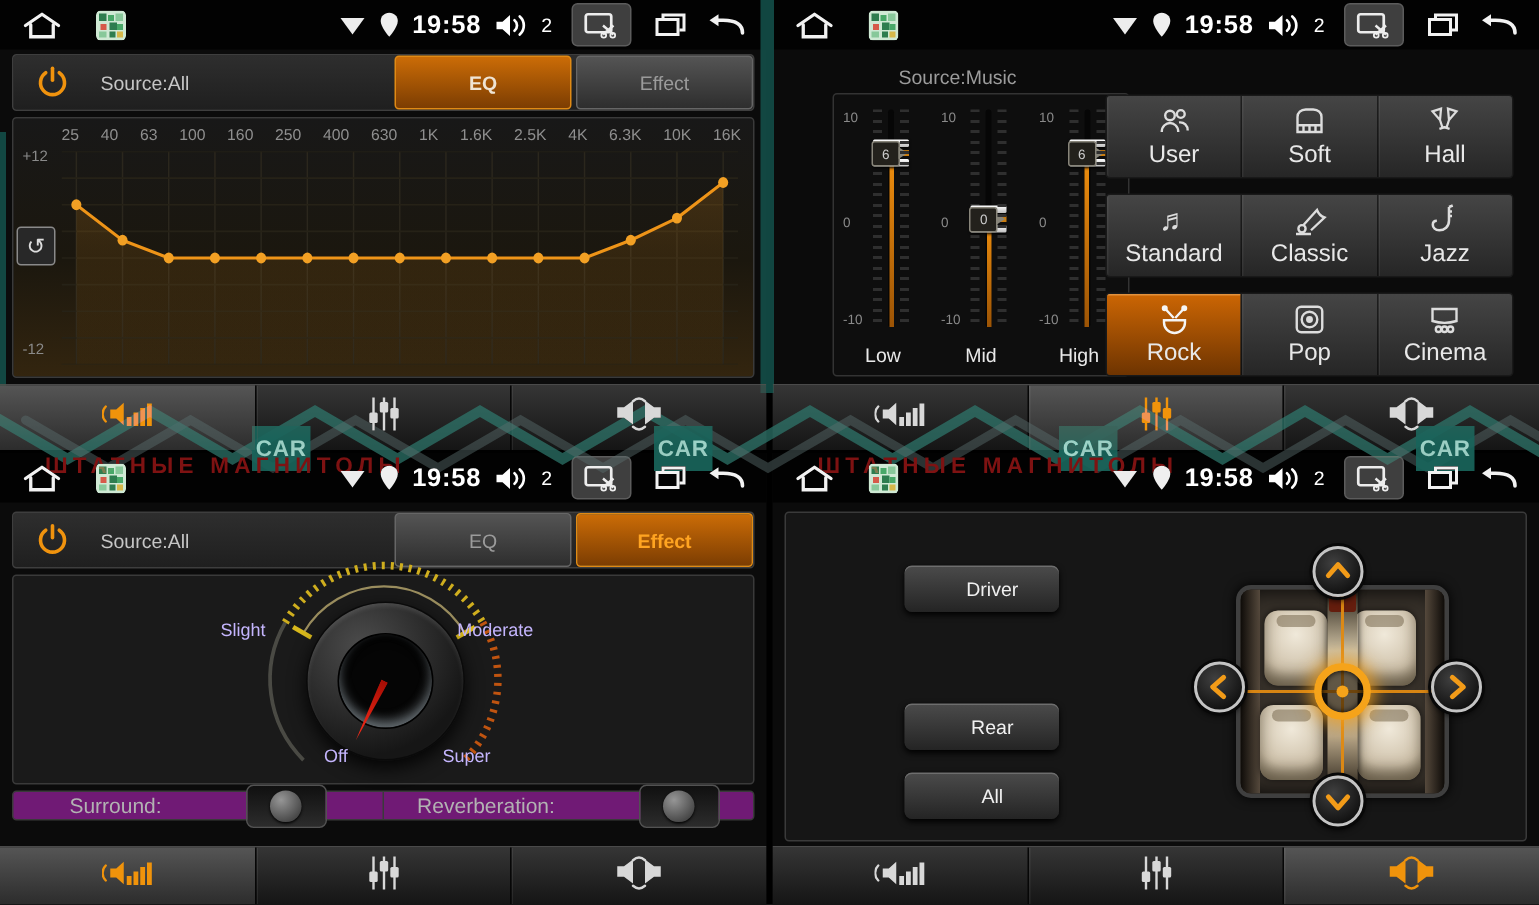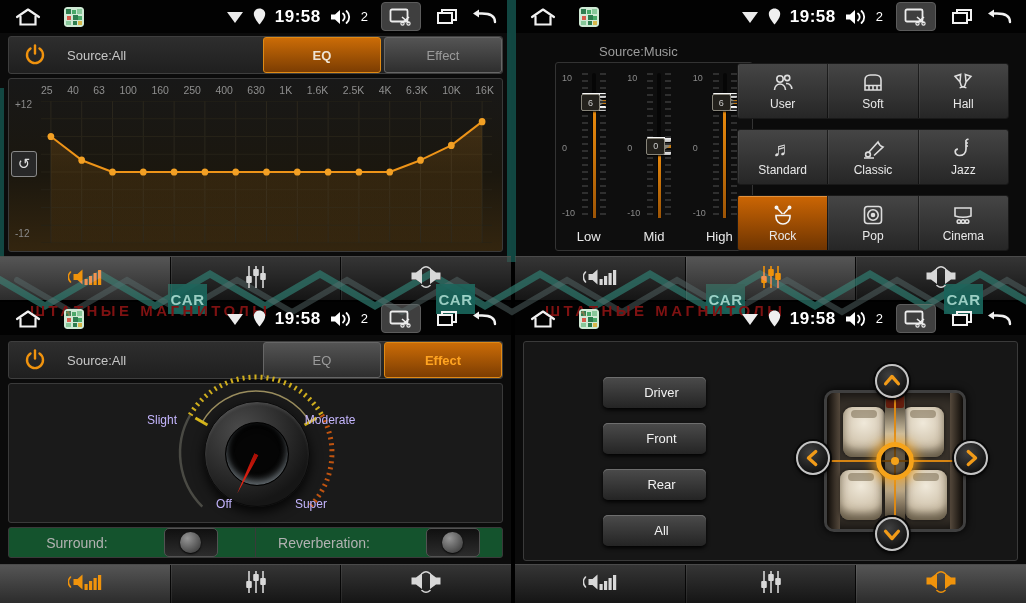--- a/index.html
+++ b/index.html
@@ -81,21 +81,21 @@
   .vtag::after{content:"";position:absolute;right:-6px;top:3px;border-left:6px solid #88857a;
         border-top:4px solid transparent;border-bottom:4px solid transparent;}
   .sl-label{position:absolute;left:0;right:0;bottom:6px;text-align:center;color:#e9e9e9;font-size:13px;}
 
   .preset-grid{position:absolute;left:222px;top:63px;width:272px;}
   .preset-row{display:flex;height:54px;margin-bottom:10px;border:1px solid #191919;border-radius:3px;overflow:hidden;
               background:linear-gradient(180deg,#454545,#262626);}
   .pcell{flex:1;display:flex;flex-direction:column;align-items:center;justify-content:center;gap:2px;
          box-shadow:inset 1px 0 0 rgba(255,255,255,.06);}
   .pcell + .pcell{border-left:1px solid rgba(0,0,0,.55);}
-  .pcell .plabel{font-size:12px;color:#e8e8e8;}
+  .pcell .plabel{font-size:16px;color:#e8e8e8;}
   .pcell.active{background:linear-gradient(180deg,#cc6604,#6e3401);box-shadow:inset 0 1px 0 rgba(255,200,130,.45);}
   .picon{height:24px;display:flex;align-items:center;color:#ddd;font-size:20px;line-height:24px;}
 
   
   .knob-panel{position:absolute;left:8px;right:8px;top:81px;height:140px;background:#1a1a1a;
               border:1px solid #3a3a3a;border-radius:3px;box-sizing:border-box;}
   .knob-area{position:absolute;left:50%;top:50%;width:170px;height:170px;transform:translate(-50%,-50%);}
   .knob-arcs{position:absolute;inset:0;}
   .knob-outer{position:absolute;left:33px;top:33px;width:104px;height:104px;border-radius:50%;
       background:radial-gradient(circle at 35% 28%,#4c4c4c,#161616 72%);border:1px solid #0a0a0a;
@@ -103,21 +103,21 @@
   .knob-inner{position:absolute;left:20px;top:20px;width:62px;height:62px;border-radius:50%;
       background:radial-gradient(circle at 45% 40%,#050505 52%,#1d1d1d);
       box-shadow:inset 0 -4px 7px rgba(190,205,215,.5),inset 0 3px 6px #000;border:1px solid #000;}
   .needle{position:absolute;left:49.5px;top:8px;width:5px;height:44px;transform-origin:50% 100%;
       transform:rotate(206deg);background:linear-gradient(180deg,#ff2d1a,#a50d04);
       clip-path:polygon(50% 0,100% 100%,0 100%);}
   .klbl{position:absolute;color:#c4b5fd;font-size:12px;}
   .k-slight{left:28%;top:21%;} .k-moderate{left:60%;top:21%;}
   .k-off{left:42%;bottom:8%;} .k-super{left:58%;bottom:8%;}
   .k-bass{left:0;right:0;bottom:5%;text-align:center;color:#d6d6d6;font-size:13px;}
-  .toggles-panel{position:absolute;left:8px;right:8px;top:225px;height:31px;background:#14532d;
+  .toggles-panel{position:absolute;left:8px;right:8px;top:225px;height:20px;background:#701a75;
       border:1px solid #3a3a3a;border-radius:3px;display:flex;box-sizing:border-box;}
   .toggle-half{flex:1;display:flex;align-items:center;justify-content:center;gap:56px;}
   .toggle-half + .toggle-half{border-left:1px solid #3a3a3a;}
   .tg-label{color:#b2b2b2;font-size:14px;}
   .toggle{width:52px;height:27px;border-radius:5px;background:linear-gradient(180deg,#101010,#2c2c2c);
       border:1px solid #525252;display:flex;align-items:center;justify-content:center;}
   .tg-knob{width:21px;height:21px;border-radius:50%;
       background:radial-gradient(circle at 35% 30%,#969696,#484848 75%);box-shadow:0 1px 2px #000;}
 
   
@@ -836,21 +836,20 @@
         <svg width="28" height="18" viewBox="0 0 28 18">
                 <path d="M26,14 C26,7 20,5.5 13,5.5 H8" fill="none" stroke="#f2f2f2" stroke-width="2.4" stroke-linecap="round"></path>
                 <path d="M10,1.5 L4,5.5 L10,9.5 z" fill="#f2f2f2"></path>
               </svg>
       </span>
     </span>
   </div>
 </div>
     <div class="bal-panel">
       <button class="bal-btn" style="top:35px">Driver</button>
-      <button class="bal-btn" style="top:81px">Front</button>
       <button class="bal-btn" style="top:127px">Rear</button>
       <button class="bal-btn" style="top:173px">All</button>
 
       <div class="car-map">
         <div class="car-side"></div>
         <div class="car-side r"></div>
         <div class="seat fl"></div>
         <div class="seat fr"></div>
         <div class="seat rl"></div>
         <div class="seat rr"></div>

